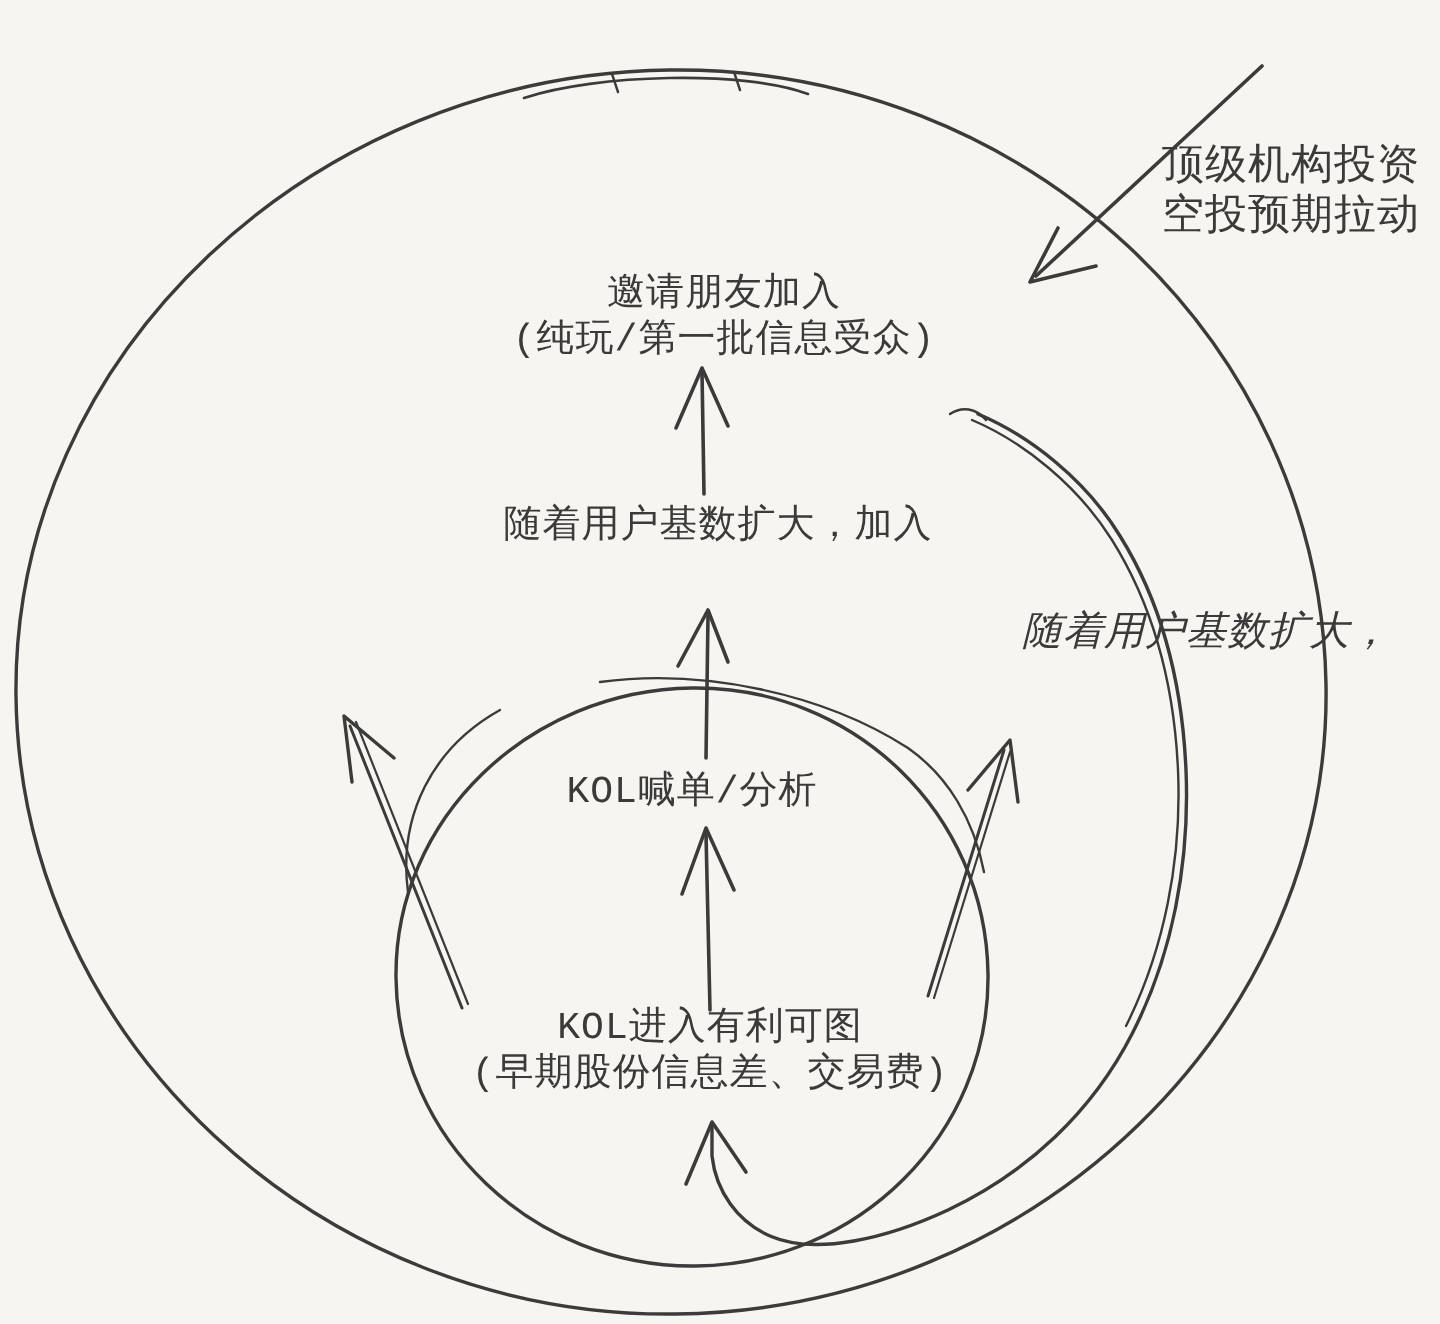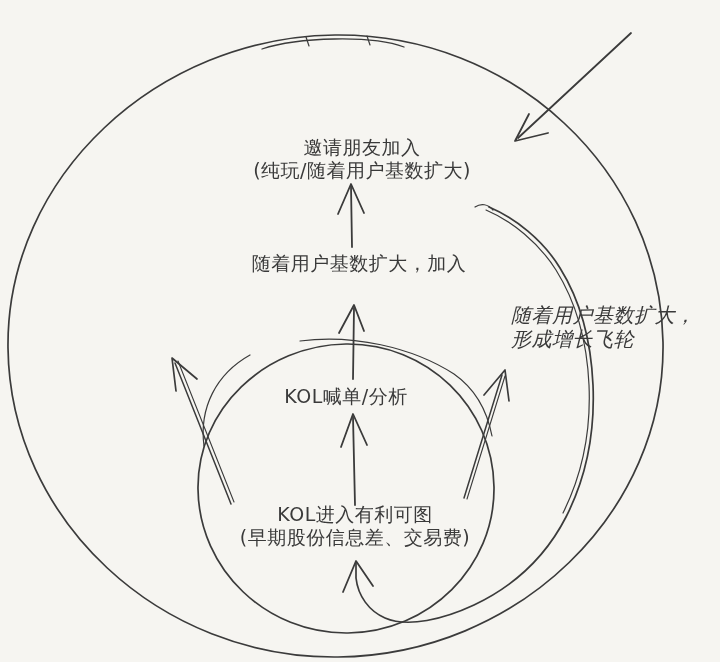--- a/index.html
+++ b/index.html
@@ -15,21 +15,21 @@
   .label {
     position: absolute;
     color: #3a3a3a;
     text-align: center;
     transform: translateX(-50%);
     white-space: nowrap;
     line-height: 23px;
     font-size: 19px;
     letter-spacing: 0.5px;
   }
-  .label .ln { display: block; }
+  .label .ln { display: block; font-family: Liberation Mono, monospace; }
   .annotation {
     position: absolute;
     color: #3a3a3a;
     text-align: left;
     white-space: nowrap;
     letter-spacing: 0.5px;
   }
   .annotation .ln { display: block; }
   #ann-institution { left: 581px; top: 70px; font-size: 21px; line-height: 25px; }
   #ann-flywheel   { left: 511px; top: 303px; font-size: 20px; line-height: 24px; font-style: italic; }
@@ -101,35 +101,38 @@
     <path stroke-width="1.5" d="M 464 498 L 502 375"></path>
     <path stroke-width="1.1" d="M 467 499 L 505 376"></path>
     <polyline stroke-width="1.7" points="484,395 505,370 509,401"></polyline>
 
     <path stroke-width="1.8" d="M 631 33 L 518 138"></path>
     <polyline stroke-width="1.8" points="529,114 515,141 548,133"></polyline>
   </svg>
 
   <div id="node-invite" class="label">
     <span class="ln">邀请朋友加入</span>
-    <span class="ln">(纯玩/随着用户基数扩大)</span>
+    <span class="ln">(纯玩/第一批信息受众)</span>
   </div>
 
   <div id="node-first" class="label">
     <span class="ln">随着用户基数扩大，加入</span>
   </div>
 
   <div id="node-kolcall" class="label">
     <span class="ln">KOL喊单/分析</span>
   </div>
 
   <div id="node-kolprofit" class="label">
     <span class="ln">KOL进入有利可图</span>
     <span class="ln">(早期股份信息差、交易费)</span>
   </div>
 
+  <div id="ann-institution" class="annotation">
+    <span class="ln">顶级机构投资</span>
+    <span class="ln">空投预期拉动</span>
+  </div>
 
   <div id="ann-flywheel" class="annotation">
     <span class="ln">随着用户基数扩大，</span>
-    <span class="ln">形成增长飞轮</span>
   </div>
 
 </div>
 
 </body></html>

